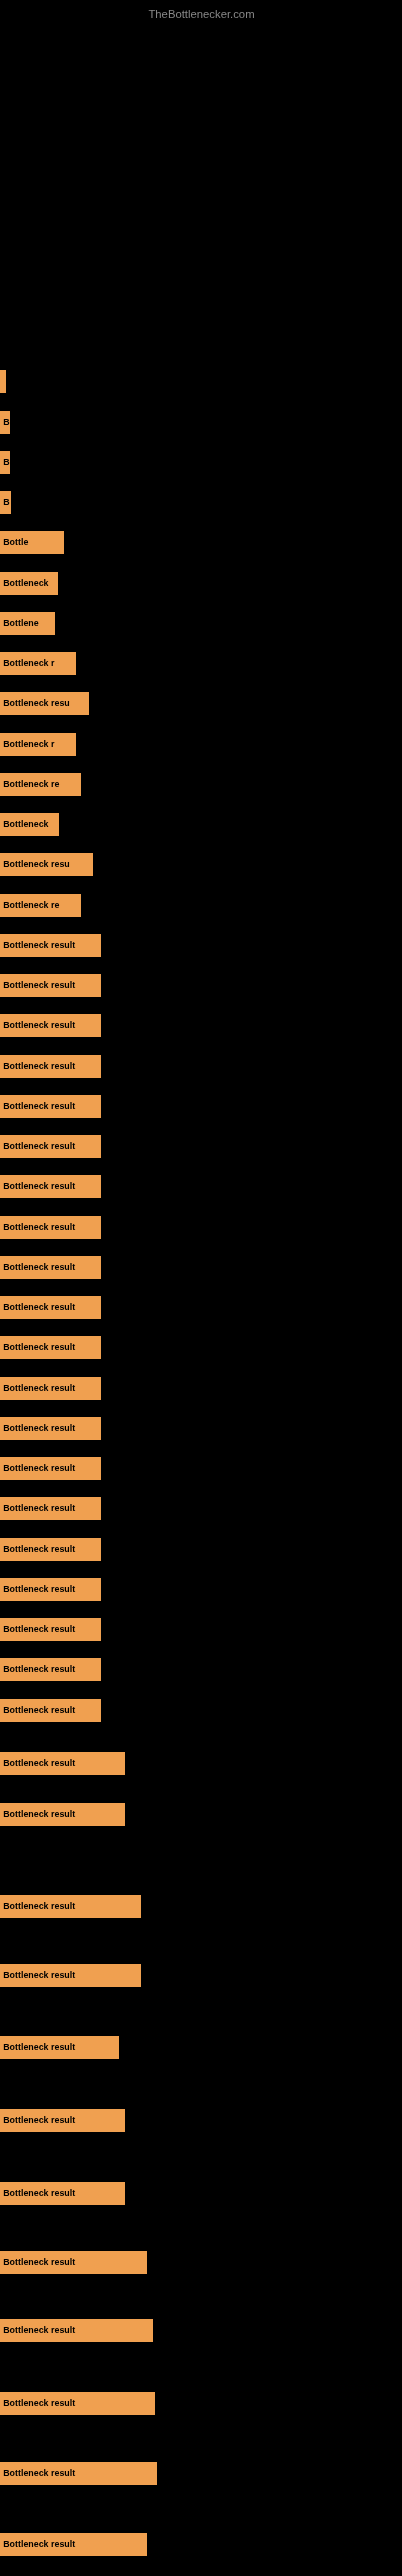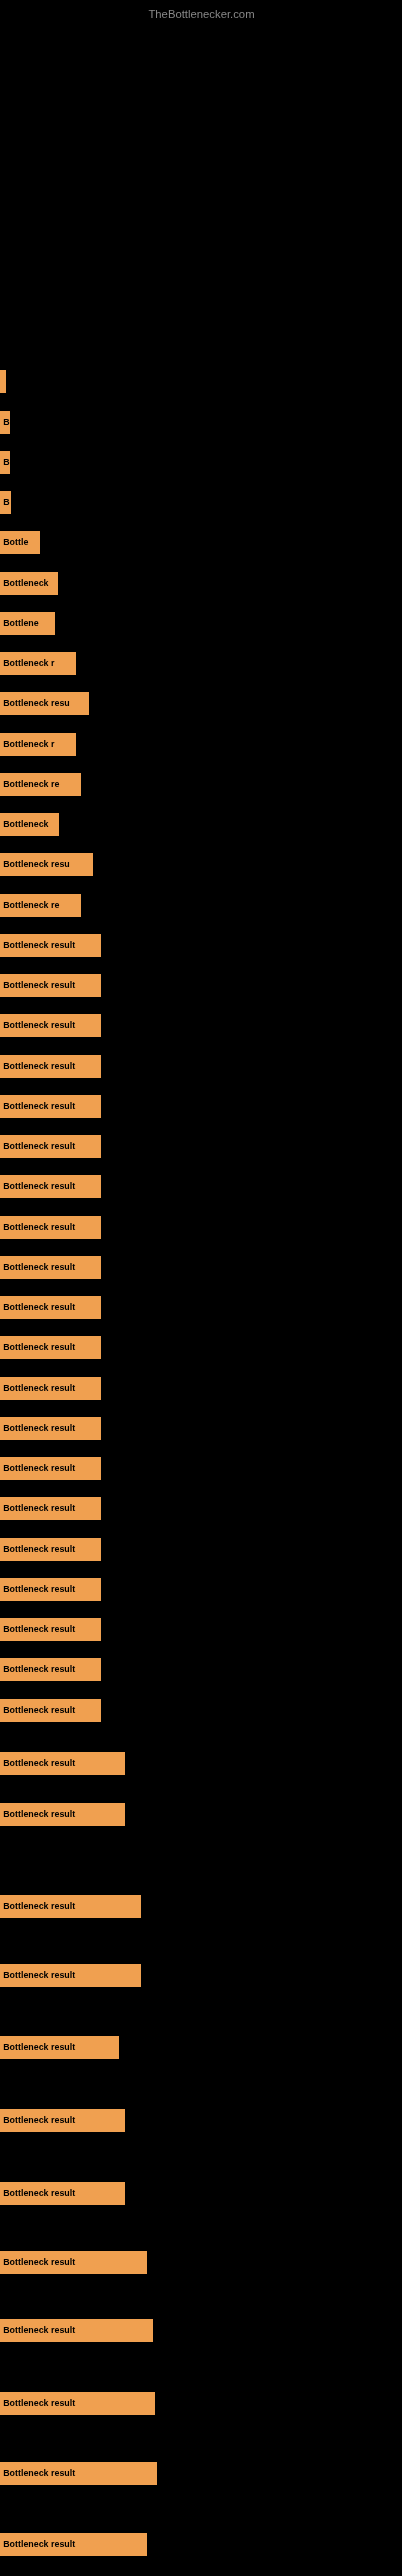--- a/index.html
+++ b/index.html
@@ -60,21 +60,21 @@
       <div class="bar" style="width: 9.7px;">
         <span class="bar-label">B</span>
       </div>
     </div>
     <div class="bar-container" style="top: 491px; left: 0px; position: absolute;">
       <div class="bar" style="width: 11.3px;">
         <span class="bar-label">B</span>
       </div>
     </div>
     <div class="bar-container" style="top: 531px; left: 0px; position: absolute;">
-      <div class="bar" style="width: 40px;">
+      <div class="bar" style="width: 64px;">
         <span class="bar-label">Bottle</span>
       </div>
     </div>
     <div class="bar-container" style="top: 572px; left: 0px; position: absolute;">
       <div class="bar" style="width: 58px;">
         <span class="bar-label">Bottleneck</span>
       </div>
     </div>
     <div class="bar-container" style="top: 612px; left: 0px; position: absolute;">
       <div class="bar" style="width: 55px;">

